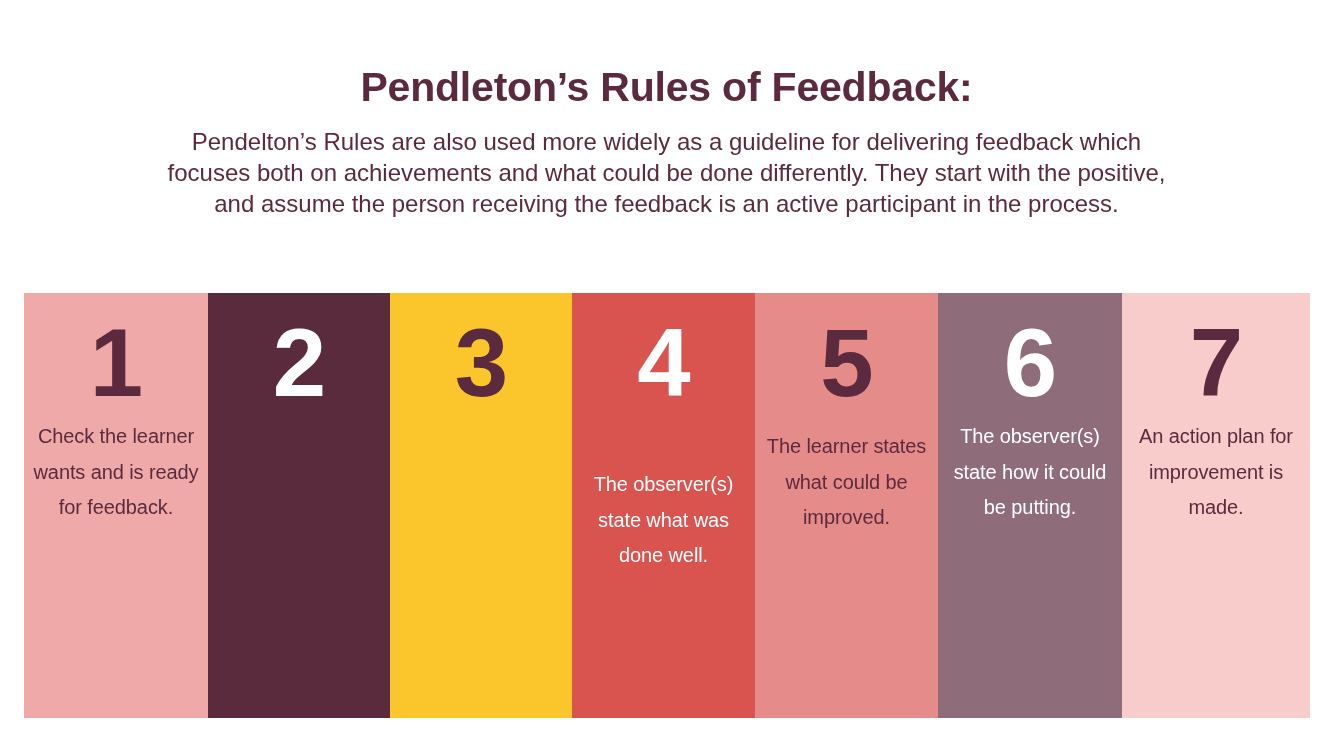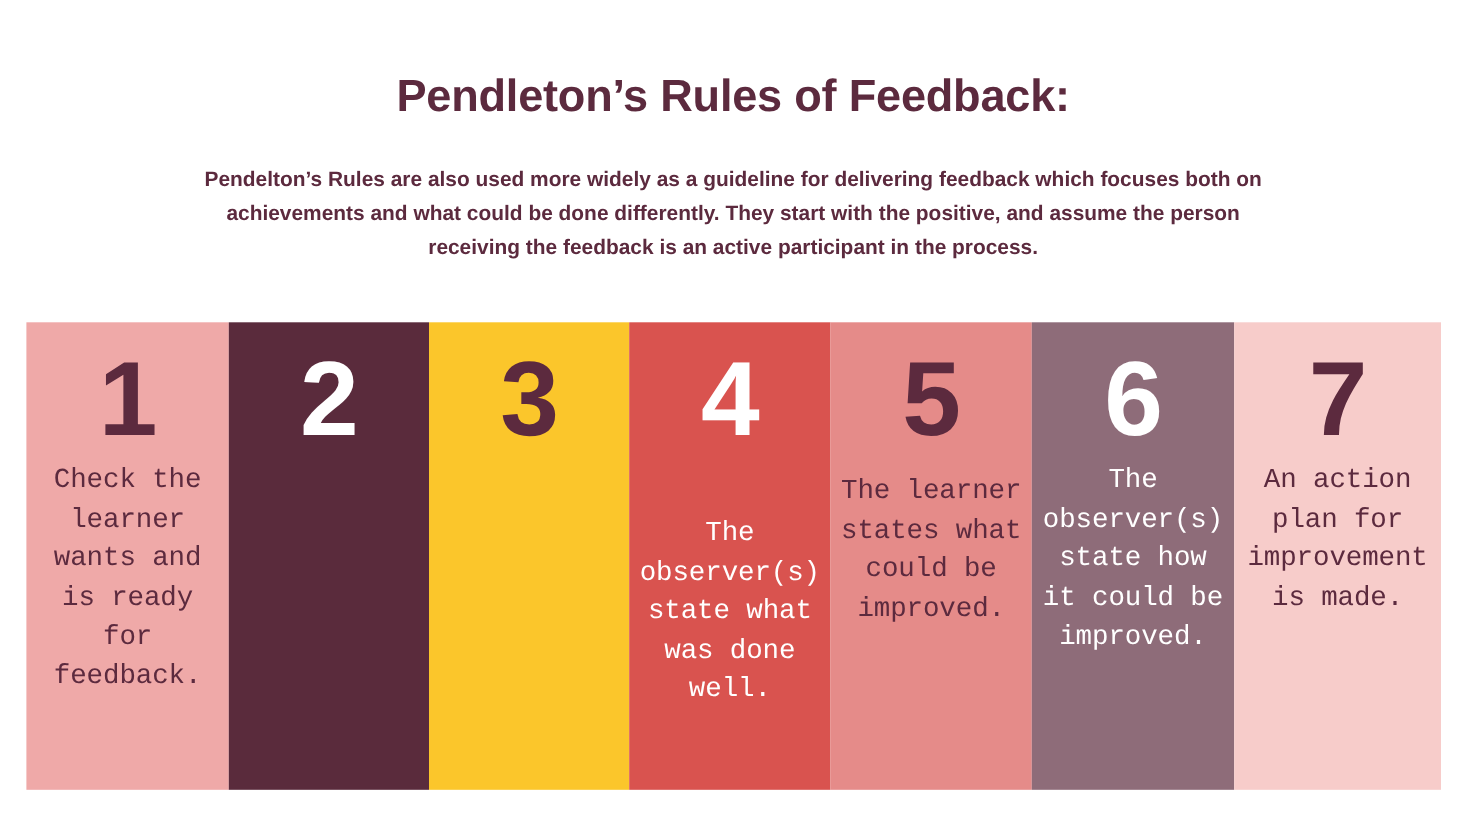--- a/index.html
+++ b/index.html
@@ -34,27 +34,27 @@
     line-height: 50px;
     letter-spacing: -0.2px;
     margin: 0 auto;
     max-width: 1100px;
   }
   .title-line {
     display: block;
   }
 
   .subtitle {
-    margin: 36px auto 0 auto;
+    margin: 14px auto 0 auto;
     width: 1010px;
     color: #5C2A3E;
-    font-size: 19px;
+    font-size: 24px;
     line-height: 31px;
     text-align: center;
-    font-weight: bold;
+    font-weight: normal;
   }
 
   
   .band {
     position: absolute;
     left: 24px;
     top: 293px;
     width: 1286px;
     height: 425px;
     display: flex;
@@ -78,28 +78,27 @@
     line-height: 96px;
     font-weight: bold;
     letter-spacing: -1px;
     margin: 0;
     padding: 0;
     height: 104px;
     display: block;
   }
 
   .col-text {
-    font-size: 25px;
+    font-size: 20px;
     line-height: 35.5px;
     text-align: center;
     font-weight: normal;
     margin: 0;
     padding: 0 2px;
     letter-spacing: -0.1px;
-    font-family: Liberation Mono, monospace;
   }
 
   
   .c1 { width: 184px; }
   .c2 { width: 182px; }
   .c3 { width: 182px; }
   .c4 { width: 183px; }
   .c5 { width: 183px; }
   .c6 { width: 184px; }
   .c7 { width: 188px; }
@@ -136,21 +135,21 @@
       <div class="col-text" style="color: rgb(255, 255, 255); margin-top: 48px;">The observer(s) state what was done well.</div>
     </div>
 
     <div class="col c5" style="background: rgb(229, 139, 137);">
       <div class="col-num" style="color: rgb(92, 42, 62);">5</div>
       <div class="col-text" style="color: rgb(92, 42, 62); margin-top: 10px;">The learner states what could be improved.</div>
     </div>
 
     <div class="col c6" style="background: rgb(142, 108, 121);">
       <div class="col-num" style="color: rgb(255, 255, 255);">6</div>
-      <div class="col-text" style="color: rgb(255, 255, 255);">The observer(s) state how it could be improved.</div>
+      <div class="col-text" style="color: rgb(255, 255, 255);">The observer(s) state how it could be putting.</div>
     </div>
 
     <div class="col c7" style="background: rgb(247, 204, 202);">
       <div class="col-num" style="color: rgb(92, 42, 62);">7</div>
       <div class="col-text" style="color: rgb(92, 42, 62);">An action plan for improvement is made.</div>
     </div>
 
   </div>
 </div>
 

